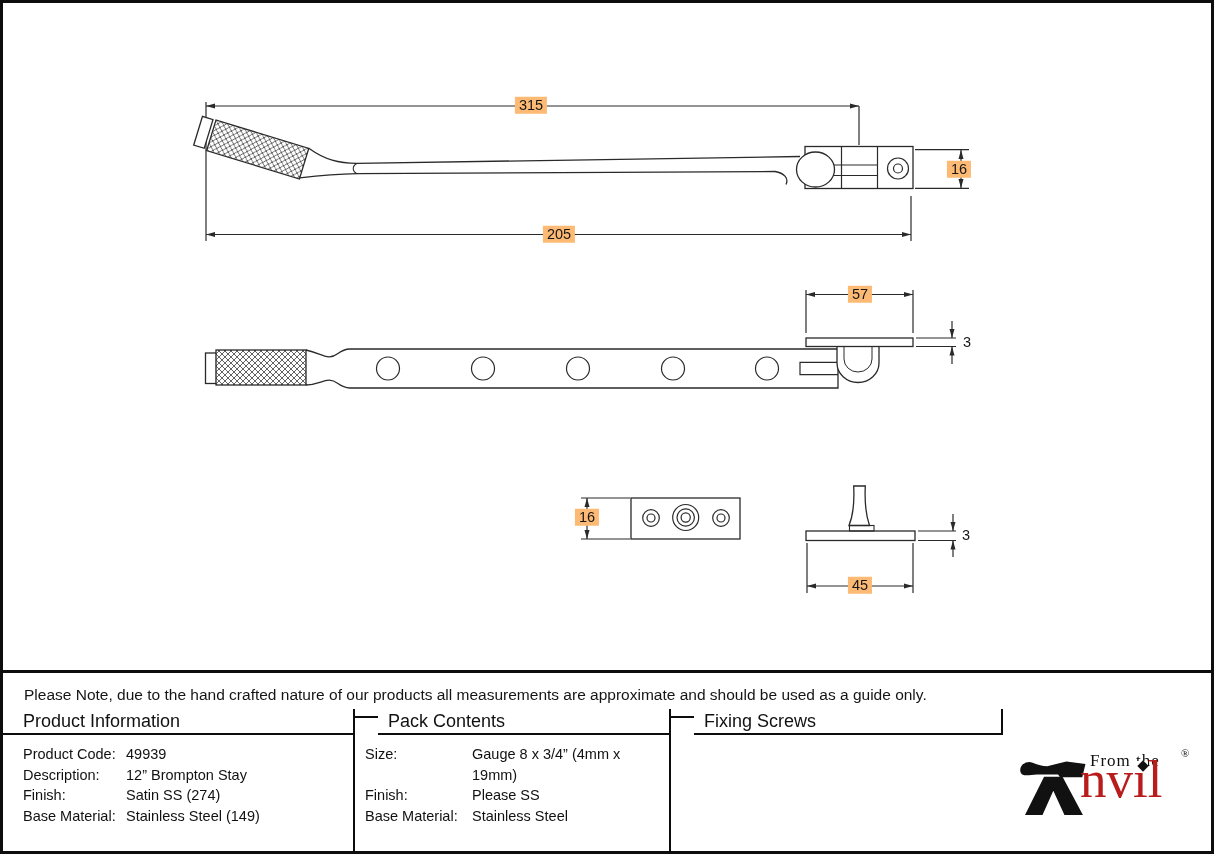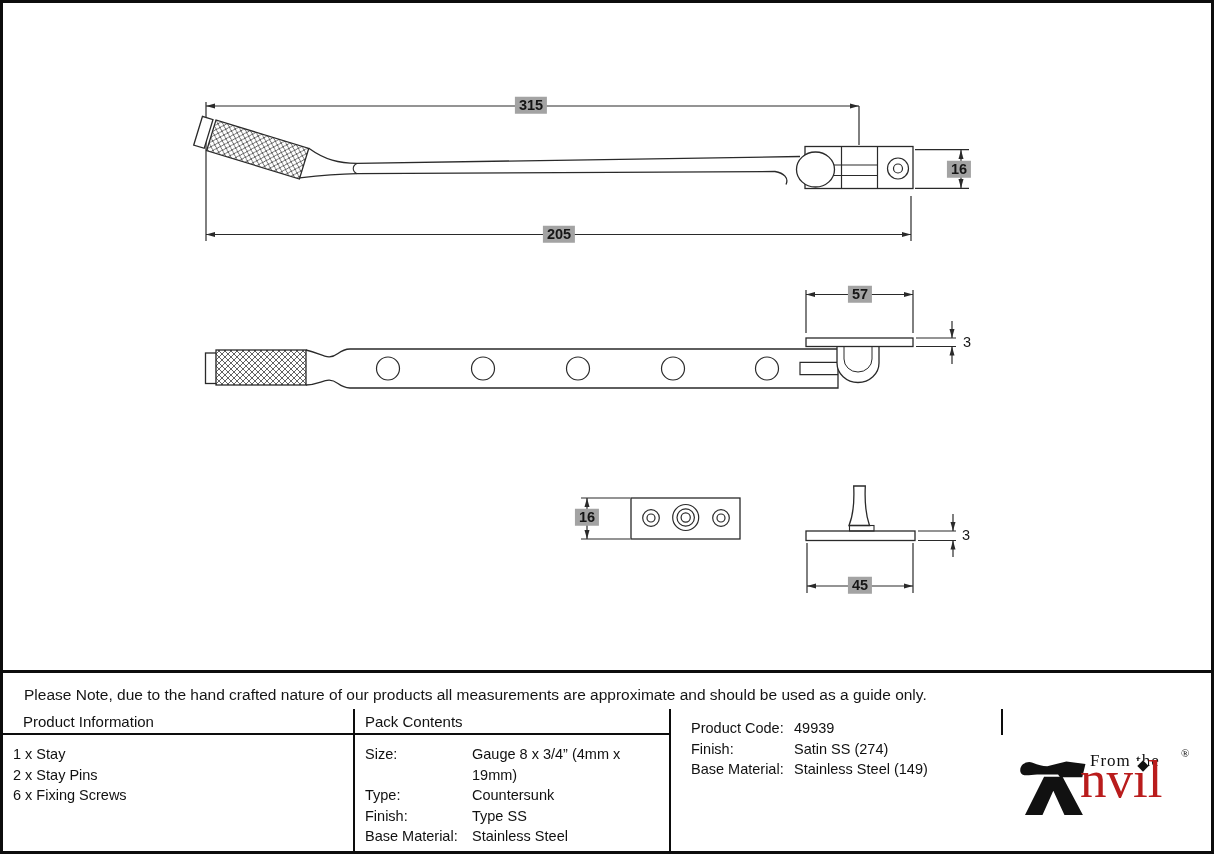--- a/index.html
+++ b/index.html
@@ -3,33 +3,33 @@
 <meta charset="utf-8">
 <style>
   html,body{margin:0;padding:0;background:#888;}
   #page{position:relative;width:1214px;height:854px;background:#fff;
         border:3px solid #0d0d0d;box-sizing:border-box;overflow:hidden;
         font-family:"Liberation Sans",sans-serif;color:#111;}
   
   #draw-svg{position:absolute;left:0;top:0;}
   .dim-label{position:absolute;transform:translate(-50%,-50%);font-size:14.5px;
              color:#161616;white-space:nowrap;line-height:1;}
-  .dim-label.bg{background:#a3a3a3;padding:1px 4px;font-weight:bold;}
+  .dim-label.bg{background:#fdba74;padding:1px 4px;}
   
   #note-bar{position:absolute;left:0;top:667px;width:100%;height:48px;box-sizing:border-box;
             border-top:3px solid #0d0d0d;border-bottom:2px solid #0d0d0d;
             display:flex;align-items:center;padding-left:21px;font-size:15.5px;color:#151515;}
   
   #spec-table{position:absolute;left:0;top:706px;width:1208px;height:145px;
               display:grid;grid-template-columns:352px 316px 332px 1fr;
               grid-template-rows:26px 1fr;}
   .cell{box-sizing:border-box;border-right:2px solid #0d0d0d;background:#fff;}
   .cell.last{border-right:none;}
-  .hdr{border-bottom:2px solid #0d0d0d;font-size:15px;display:flex;align-items:center;}
-  .hdr.c1{padding-left:20px;}  .hdr.c2,.hdr.c3{padding-left:10px;}
+  .hdr{border-bottom:2px solid #0d0d0d;font-size:18px;display:flex;align-items:center;}
+  .hdr.c1{padding-left:20px;}  .hdr.c2,.hdr.c3{padding-left:10px;margin-left:23px;}
   .body{padding-top:9px;font-size:14.5px;line-height:20.5px;}
   .body.c1{padding-left:20px;} .body.c2,.body.c3{padding-left:10px;}
   .kv{display:flex;}
   .c1 .kv .k{width:103px;flex:none;}
   .c3 .kv .k{width:107px;flex:none;}
   #logo-cell{grid-column:4;grid-row:1 / 3;display:flex;align-items:center;justify-content:center;}
   
   #logo{position:relative;width:178px;height:74px;}
   #anvil-glyph{position:absolute;left:0;top:8px;}
   #brand-tagline{position:absolute;left:72px;top:6px;font-family:"Liberation Serif",serif;
@@ -167,54 +167,50 @@
   <span class="dim-label" style="left:963px;top:532px">3</span>
   <span class="dim-label bg" style="left:857px;top:582px">45</span>
 
   <div id="note-bar">
     <span>Please Note, due to the hand crafted nature of our products all measurements are approximate and should be used as a guide only.</span>
   </div>
 
   <div id="spec-table">
     <div class="cell hdr c1">Product Information</div>
     <div class="cell hdr c2">Pack Contents</div>
+    <div class="cell hdr c3">Fixing Screws</div>
 
     <div class="cell body c1">
       <div class="kv">
         <span class="k">Product Code:</span>
         <span class="v">49939</span>
       </div>
       <div class="kv">
+        <span class="k">Description:</span>
+        <span class="v">12” Brompton Stay</span>
+      </div>
+      <div class="kv">
         <span class="k">Finish:</span>
         <span class="v">Satin SS (274)</span>
       </div>
       <div class="kv">
         <span class="k">Base Material:</span>
         <span class="v">Stainless Steel (149)</span>
       </div>
     </div>
 
-    <div class="cell body c2">
-      <div>1 x Stay</div>
-      <div>2 x Stay Pins</div>
-      <div>6 x Fixing Screws</div>
-    </div>
 
     <div class="cell body c3">
       <div class="kv">
         <span class="k">Size:</span>
         <span class="v">Gauge 8 x 3/4” (4mm x 19mm)</span>
       </div>
       <div class="kv">
-        <span class="k">Type:</span>
-        <span class="v">Countersunk</span>
-      </div>
-      <div class="kv">
         <span class="k">Finish:</span>
-        <span class="v">Type SS</span>
+        <span class="v">Please SS</span>
       </div>
       <div class="kv">
         <span class="k">Base Material:</span>
         <span class="v">Stainless Steel</span>
       </div>
     </div>
 
     <div id="logo-cell" class="cell last">
       <div id="logo">
         <svg id="anvil-glyph" width="70" height="64" viewBox="0 0 110 100">

